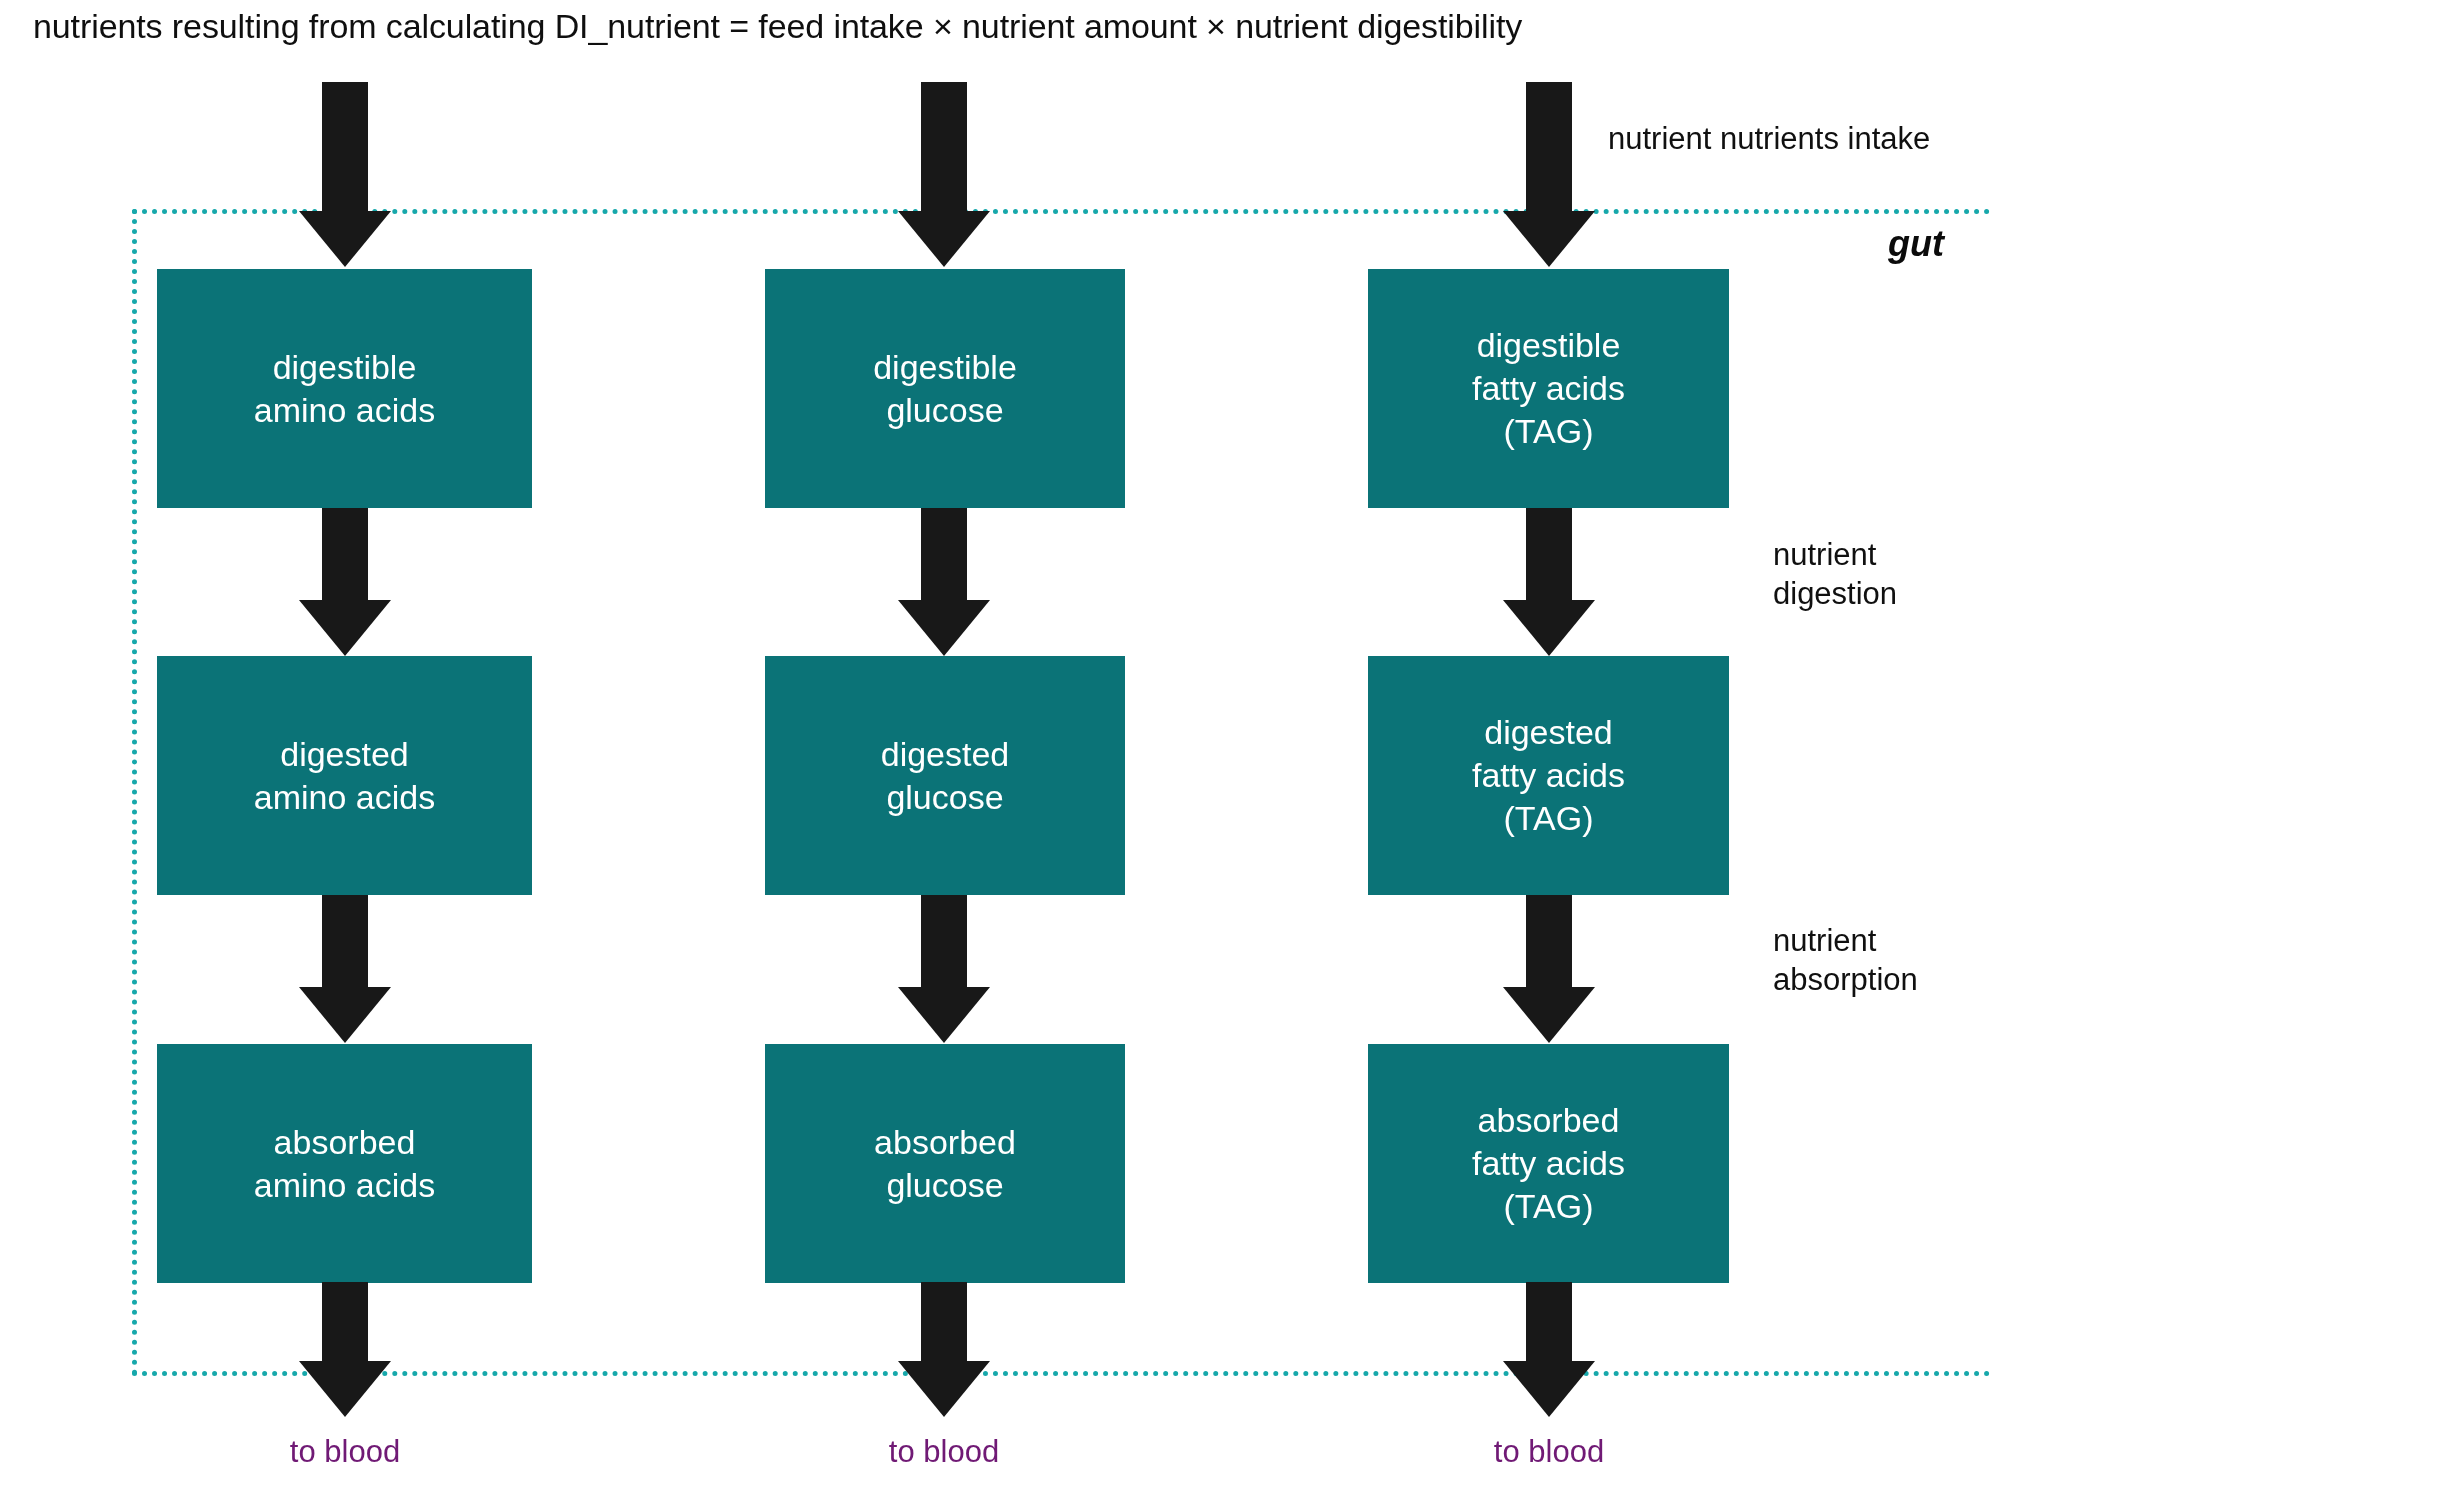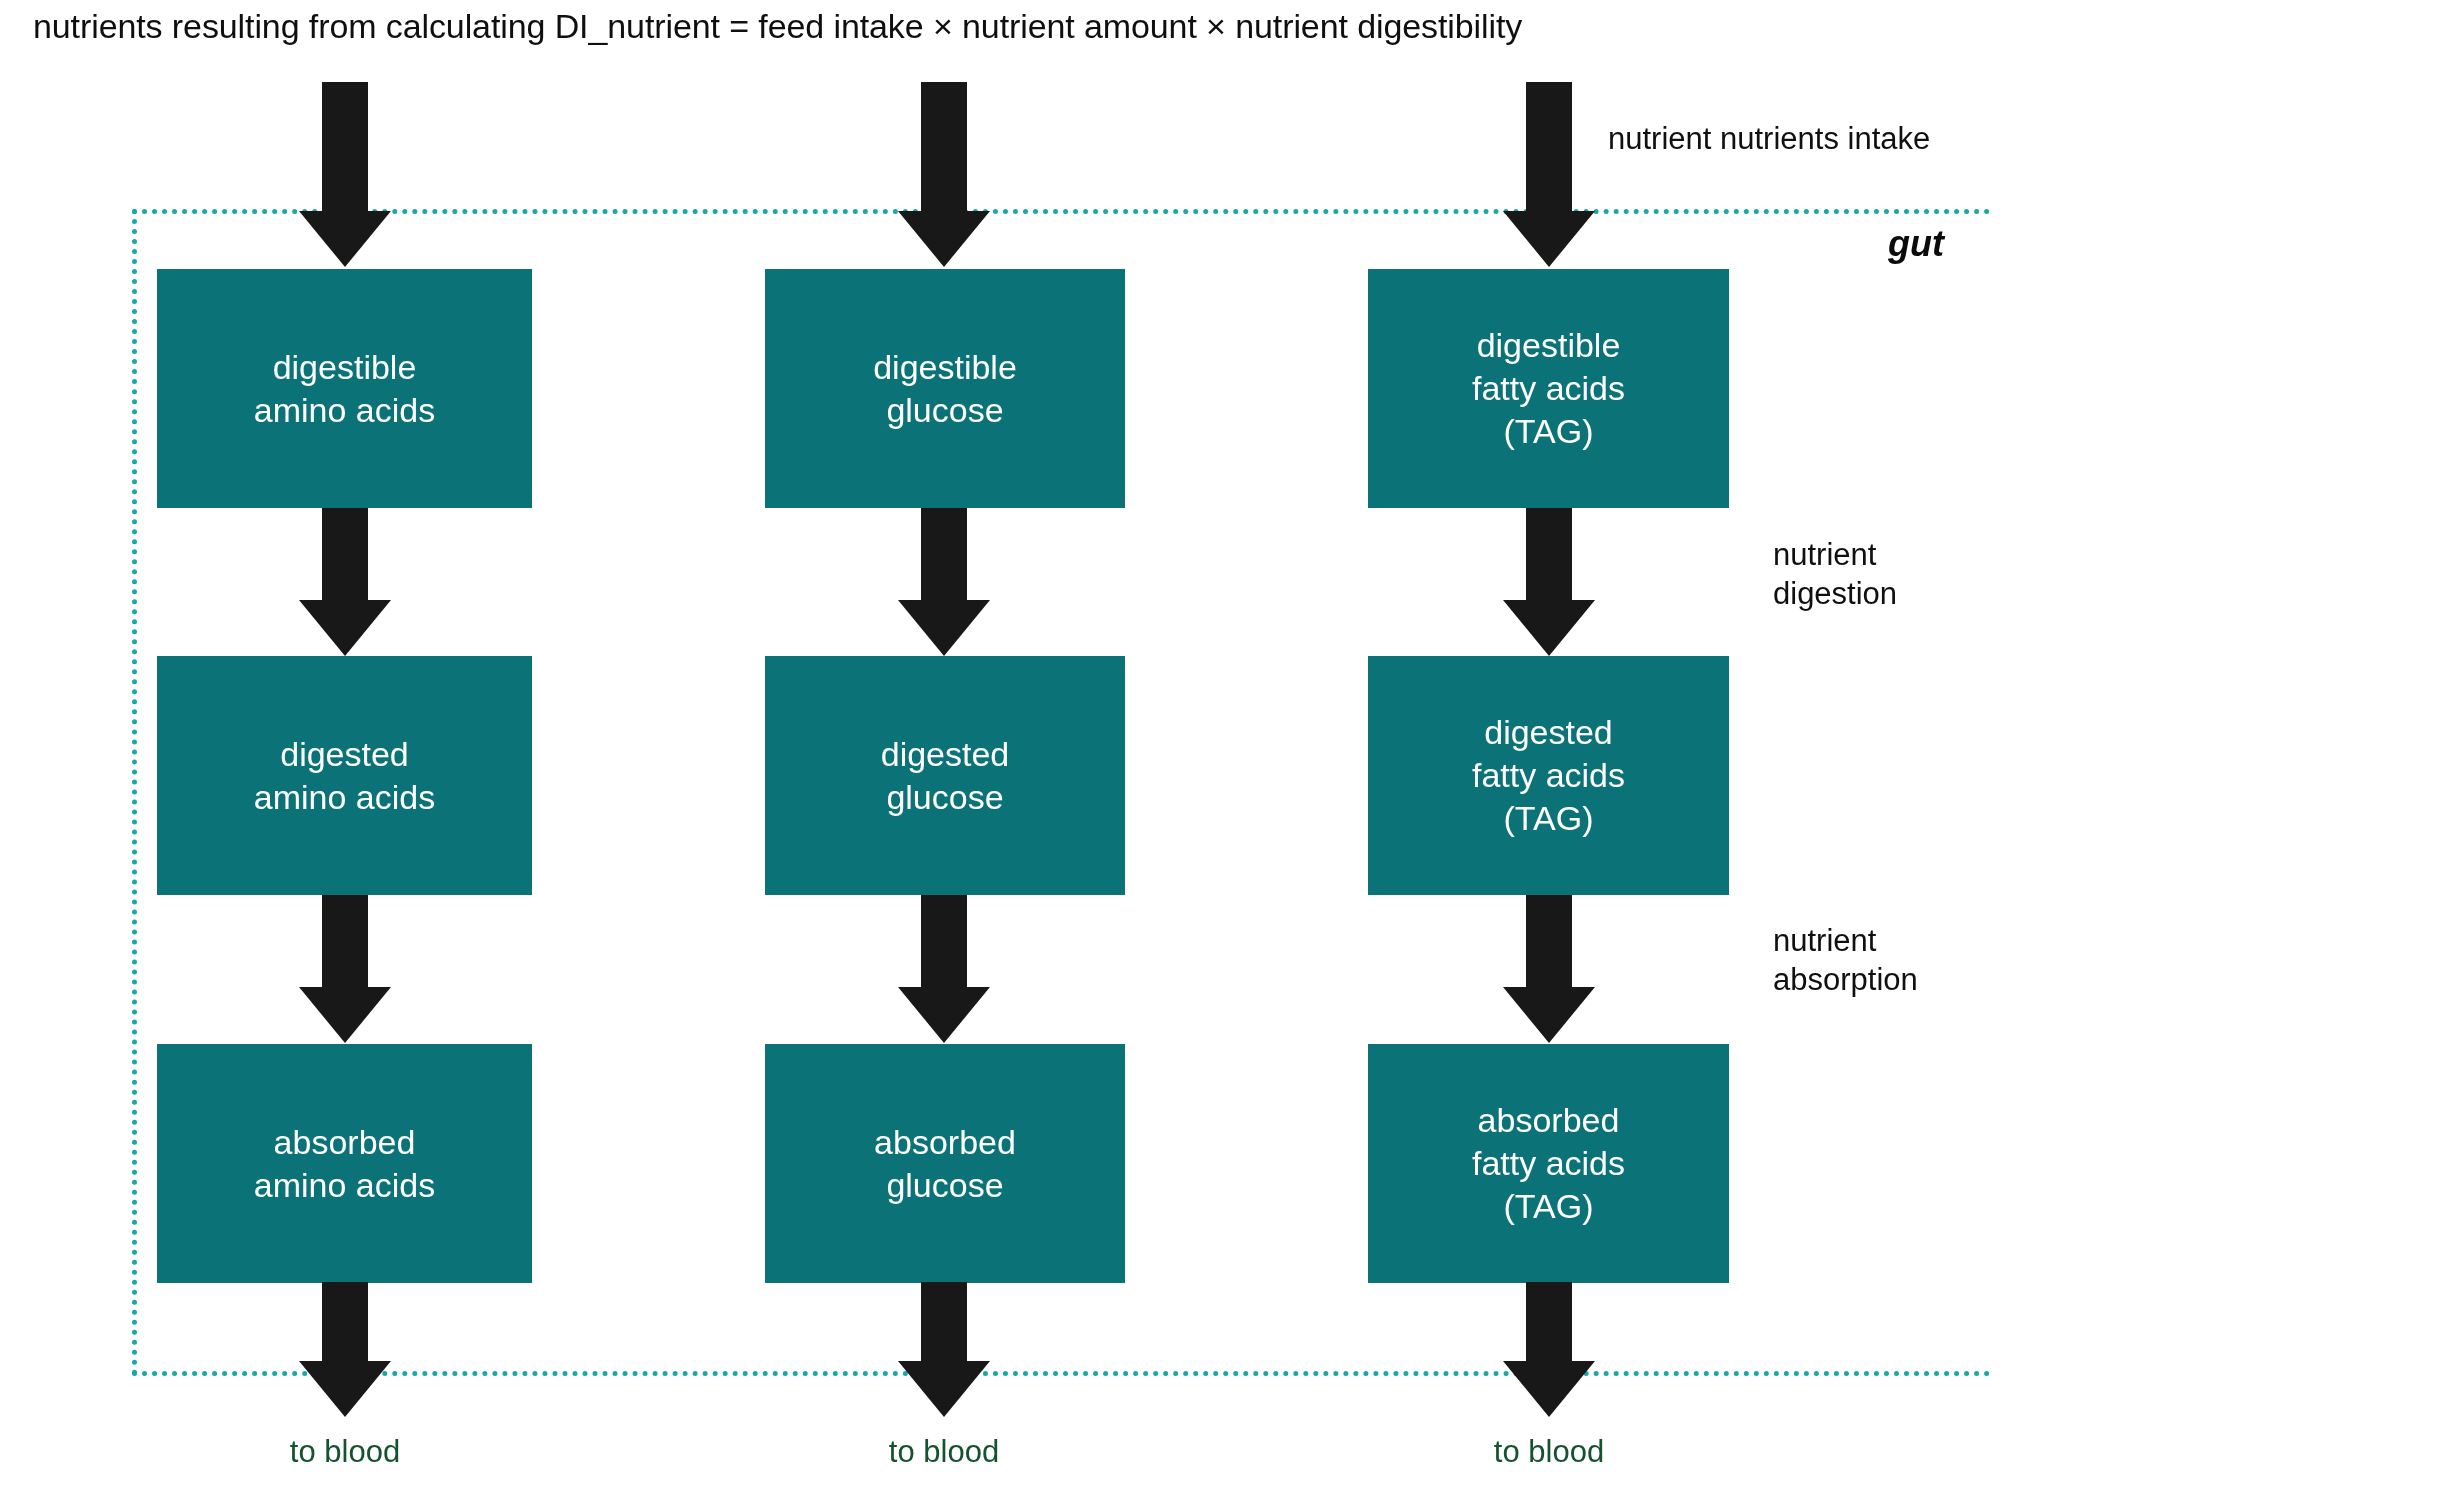--- a/index.html
+++ b/index.html
@@ -97,21 +97,21 @@
     line-height:39px;
     color:#101010;
     white-space:pre-line;
   }
 
   
   .to-blood{
     position:absolute;
     font-size:31px;
     line-height:37px;
-    color:#14532d;
+    color:#701a75;
     text-align:center;
     white-space:nowrap;
     transform:translateX(-50%);
   }
 
   
   .lg-compartment{
     position:absolute;
     left:2063px;
     top:1000px;

